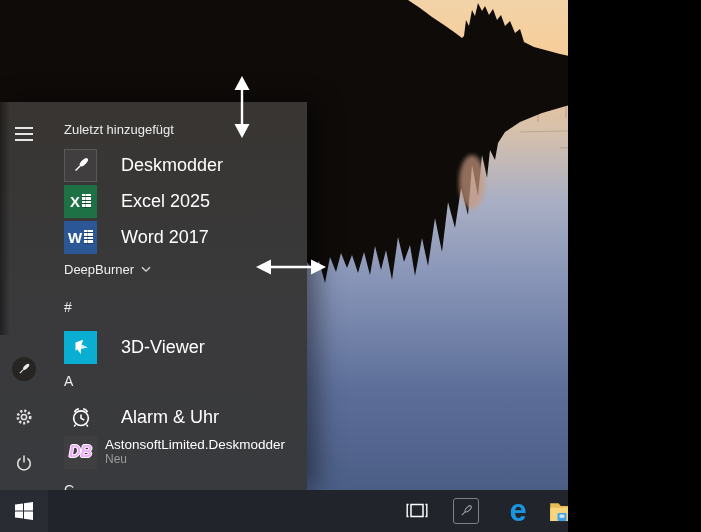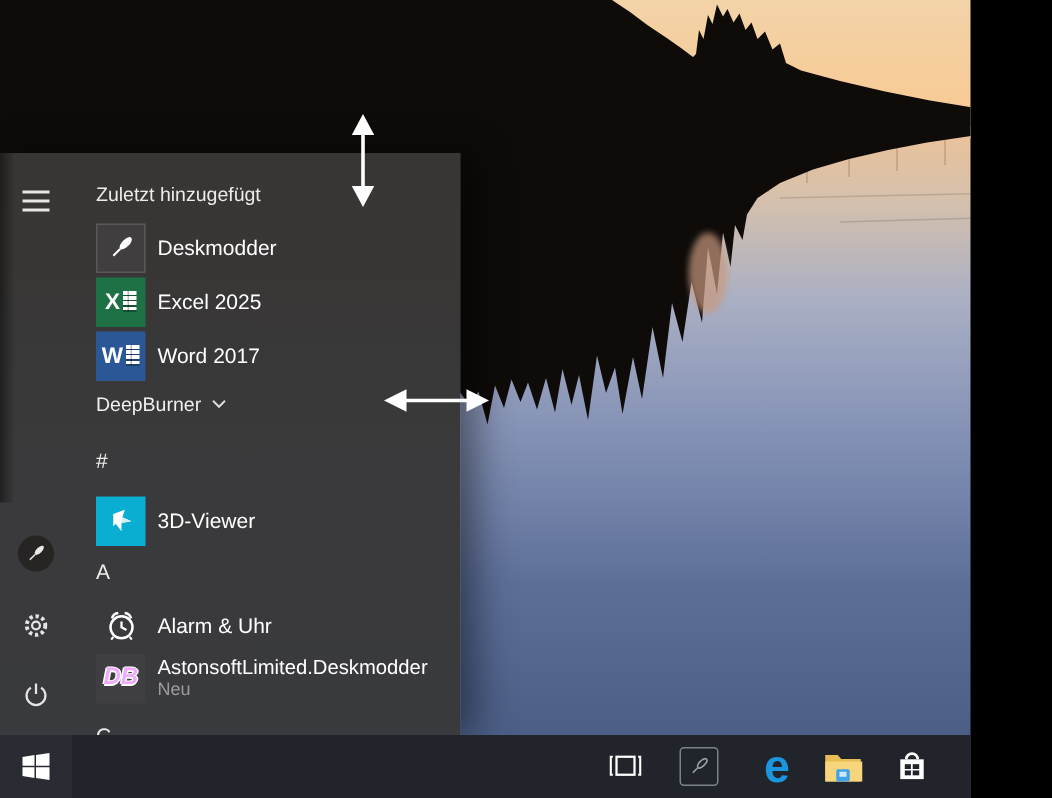--- a/index.html
+++ b/index.html
@@ -1,17 +1,17 @@
 <!DOCTYPE html>
 <html><head>
 <meta charset="utf-8">
 <style>
   html,body{margin:0;padding:0;background:#000;}
   *{box-sizing:border-box;}
-  .screen{position:relative;width:647px;height:532px;overflow:hidden;
+  .screen{position:relative;width:568px;height:532px;overflow:hidden;
           font-family:"Liberation Sans",sans-serif;-webkit-font-smoothing:antialiased;}
   .wallpaper{position:absolute;left:0;top:0;z-index:0;}
 
   
   .start-menu{position:absolute;left:0;top:102px;width:307px;height:388px;z-index:2;
               background:linear-gradient(180deg,#383532 0%,#3a3a3c 55%,#393a3d 100%);
               box-shadow:10px 0 24px rgba(0,0,0,.45);}
   .start-menu::before{content:"";position:absolute;left:0;top:0;width:10px;height:60%;
               background:linear-gradient(90deg,rgba(0,0,0,.45),rgba(0,0,0,0));pointer-events:none;}
   .rail{position:absolute;left:0;top:0;width:48px;height:100%;}
@@ -29,21 +29,21 @@
   .tile.excel{background:#1E7145;}
   .tile.word{background:#2B5797;}
   .tile-letter{color:#fff;font-weight:bold;font-size:15px;line-height:1;}
   .tile-grid{width:9px;height:14px;background:repeating-linear-gradient(180deg,#fff 0 2.4px,rgba(0,0,0,.28) 2.4px 3.5px);position:relative;}
   .tile-grid::after{content:"";position:absolute;left:3px;top:0;width:1px;height:100%;background:rgba(0,0,0,.28);}
   .tile.viewer{background:#0aaed3;}
   .tile.alarm{background:transparent;}
   .tile.db{background:#3f3f41;}
   .db-text{font-style:italic;font-weight:bold;font-size:16px;color:#f0abfc;
            text-shadow:-1px 0 #fff,1px 0 #fff,0 -1px #fff,0 1px #fff;}
-  .app-label{margin-left:8px;font-size:14px;color:#fff;white-space:nowrap;}
+  .app-label{margin-left:24px;font-size:18px;color:#fff;white-space:nowrap;}
   .app-label2{margin-left:8px;display:flex;flex-direction:column;line-height:1.15;}
   .app-label2 .nm{font-size:13.5px;color:#fff;white-space:nowrap;}
   .app-label2 .badge{font-size:12px;color:#9b9b9b;margin-top:1px;}
   .expand-row{position:absolute;left:0;display:flex;align-items:center;gap:7px;cursor:pointer;}
   .expand-row span{font-size:13px;color:#f0f0f0;}
 
   
   .arrow{position:absolute;z-index:5;pointer-events:none;}
 
   

